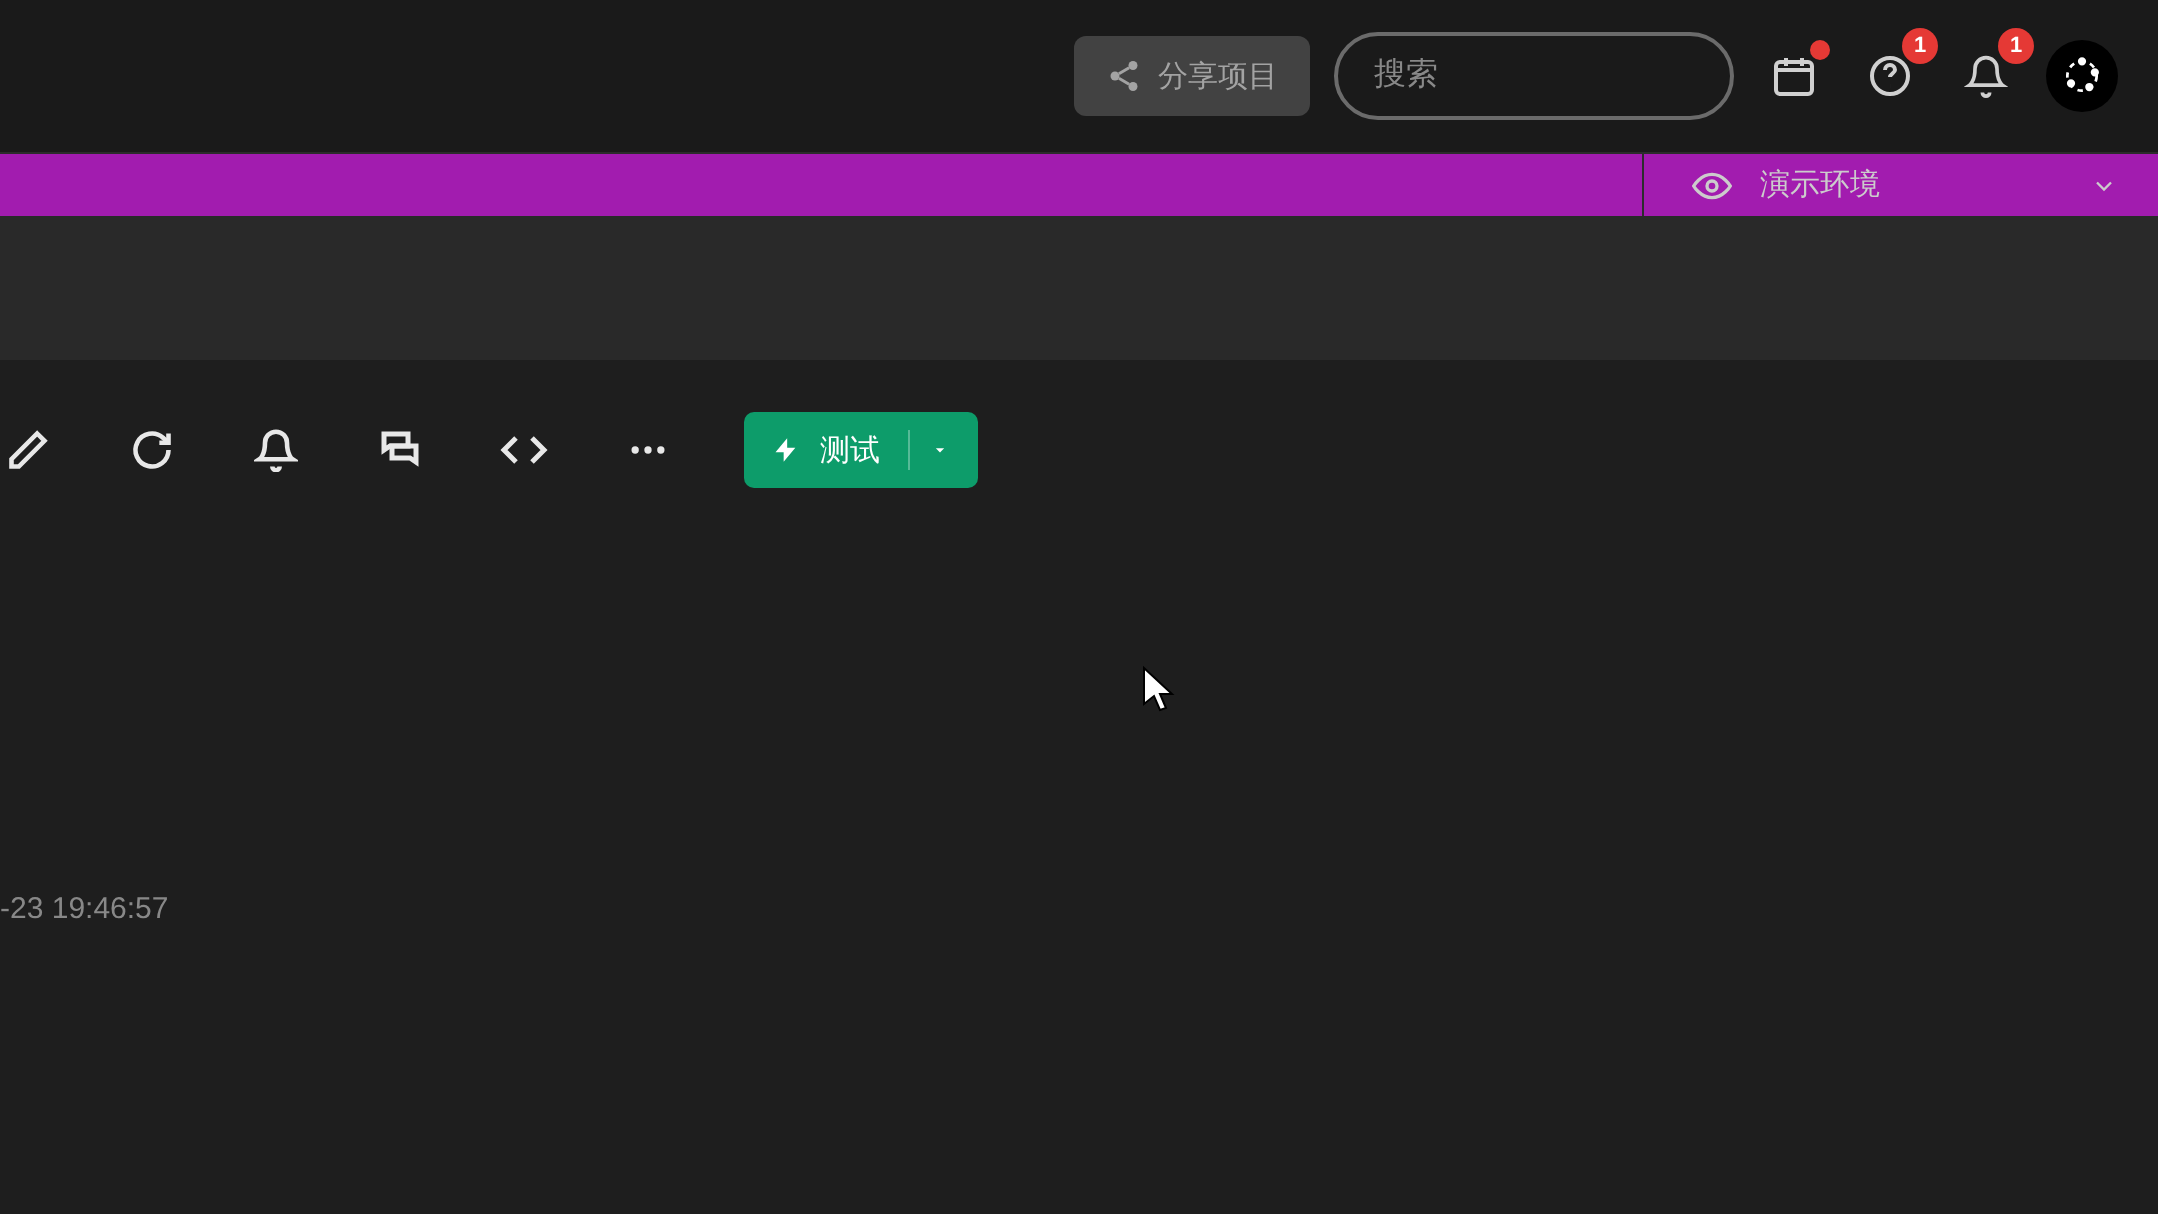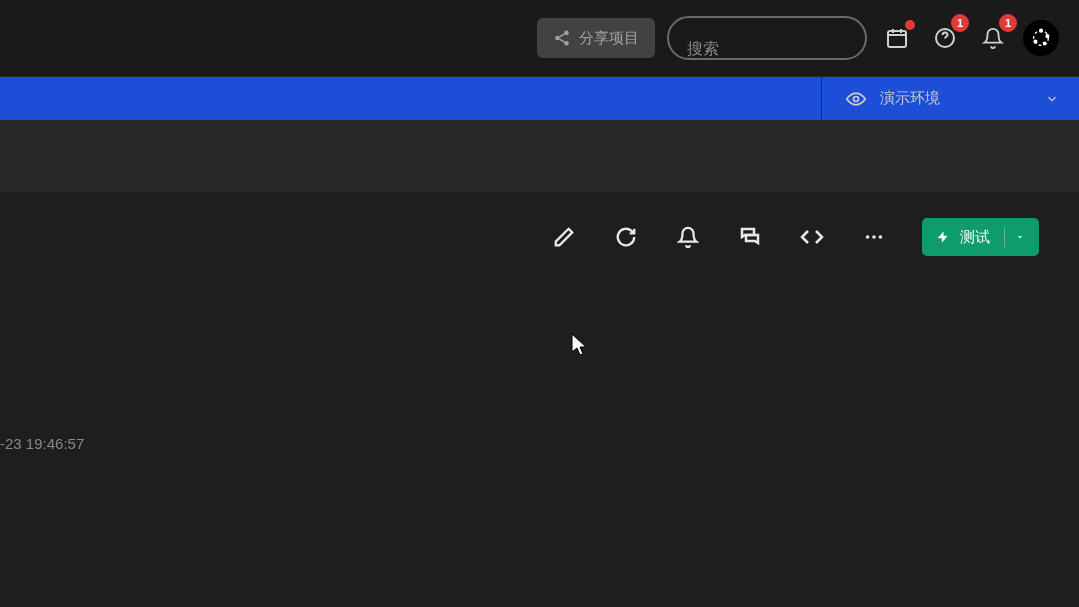--- a/index.html
+++ b/index.html
@@ -34,21 +34,21 @@
       font-size: 15px;
       cursor: pointer;
     }
     .search-pill {
       width: 200px;
       height: 44px;
       border: 2px solid #6b6b6b;
       border-radius: 22px;
       background: transparent;
       display: flex;
-      align-items: flex-end;
+      align-items: center;
       padding: 0 18px;
     }
     .search-pill input {
       background: transparent;
       border: none;
       outline: none;
       color: #ccc;
       font-size: 16px;
       width: 100%;
     }
@@ -90,22 +90,22 @@
     .circle-logo {
       width: 36px;
       height: 36px;
       border-radius: 50%;
       background: #000;
       display: flex;
       align-items: center;
       justify-content: center;
     }
     .env-bar {
-      height: 44px;
-      background: #1d4ed8;
+      height: 32px;
+      background: #a21caf;
       border-top: 1px solid #2c2c2c;
       display: flex;
       justify-content: flex-end;
     }
     .env-dropdown {
       display: flex;
       align-items: center;
       gap: 14px;
       padding: 0 20px 0 24px;
       cursor: pointer;
@@ -118,21 +118,21 @@
     .env-left { display: flex; align-items: center; gap: 14px; }
     .dark-section {
       background: #292929;
       height: 72px;
     }
     .toolbar-row {
       background: #1e1e1e;
       height: 90px;
       display: flex;
       align-items: center;
-      justify-content: flex-end;
+      justify-content: flex-start;
       padding-right: 40px;
       gap: 34px;
     }
     .tb-icon {
       width: 28px;
       height: 28px;
       display: flex;
       align-items: center;
       justify-content: center;
       cursor: pointer;
@@ -159,21 +159,21 @@
       margin-left: 4px;
     }
     .content-area {
       background: #1e1e1e;
       height: 200px;
       position: relative;
     }
     .timestamp {
       position: absolute;
       left: 0;
-      top: 153px;
+      top: 176px;
       color: #888;
       font-size: 15px;
     }
     .cursor-icon {
       position: absolute;
       left: 570px;
       top: 332px;
       pointer-events: none;
       z-index: 100;
     }

